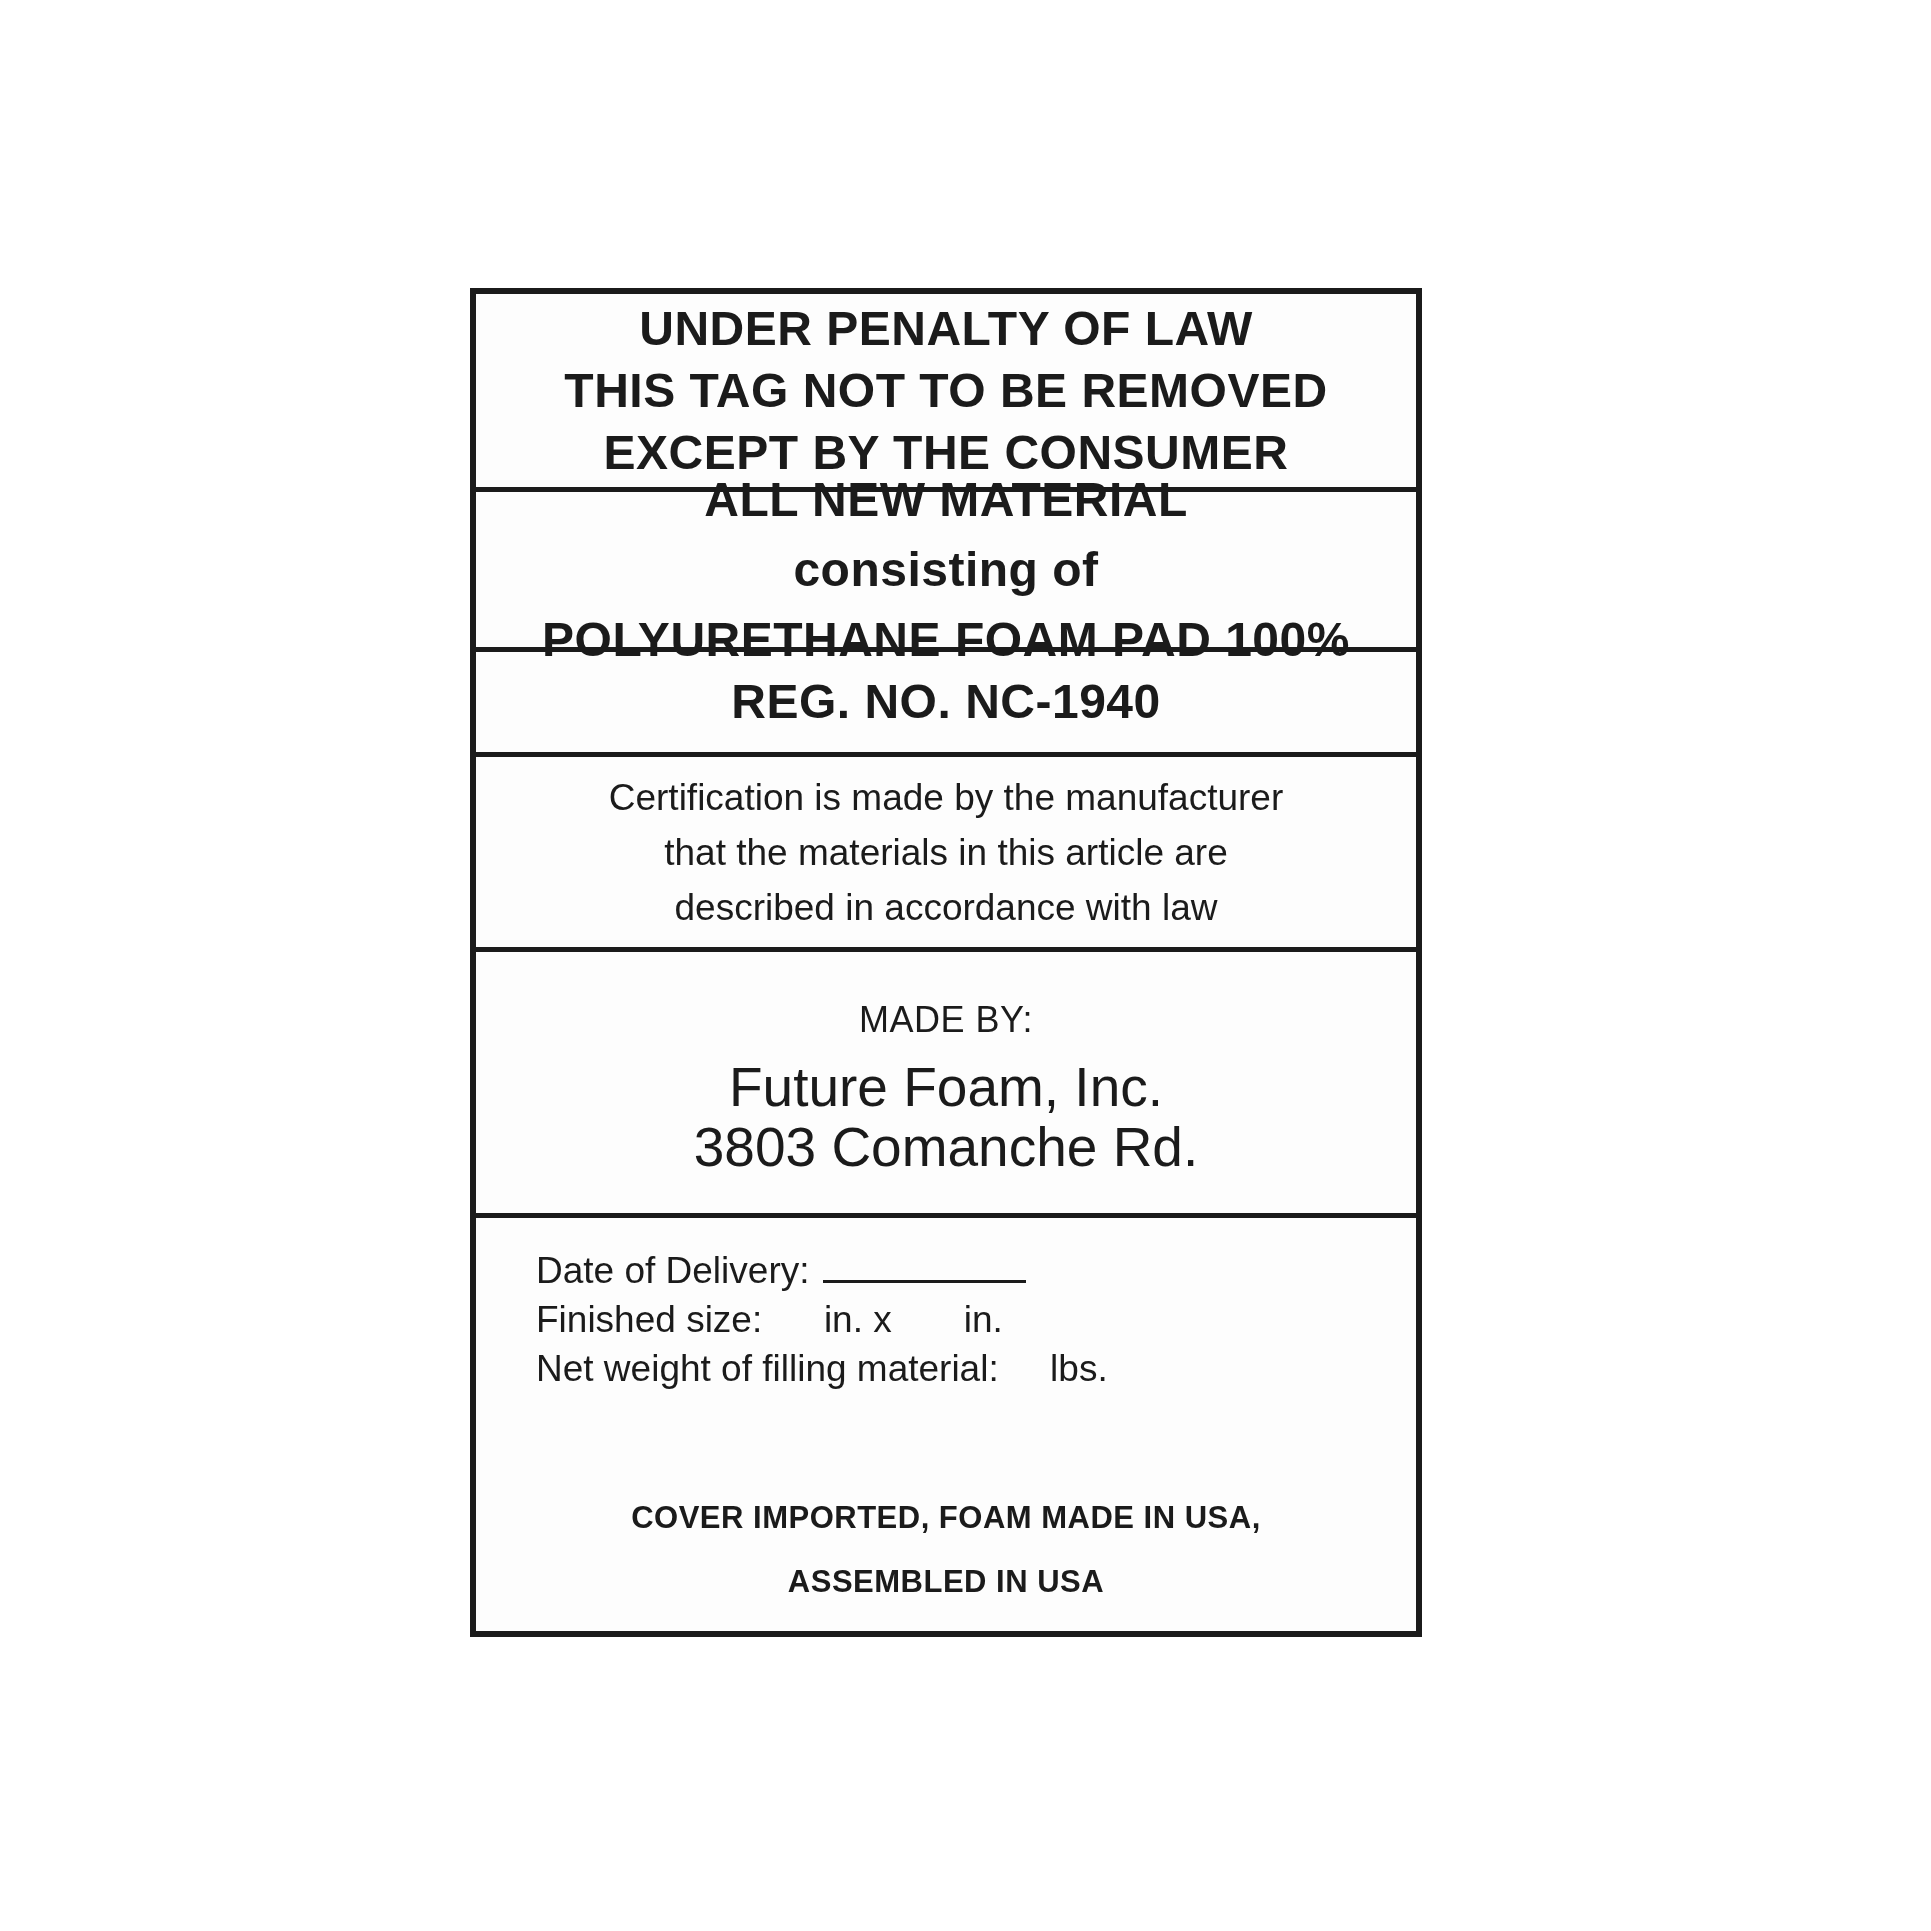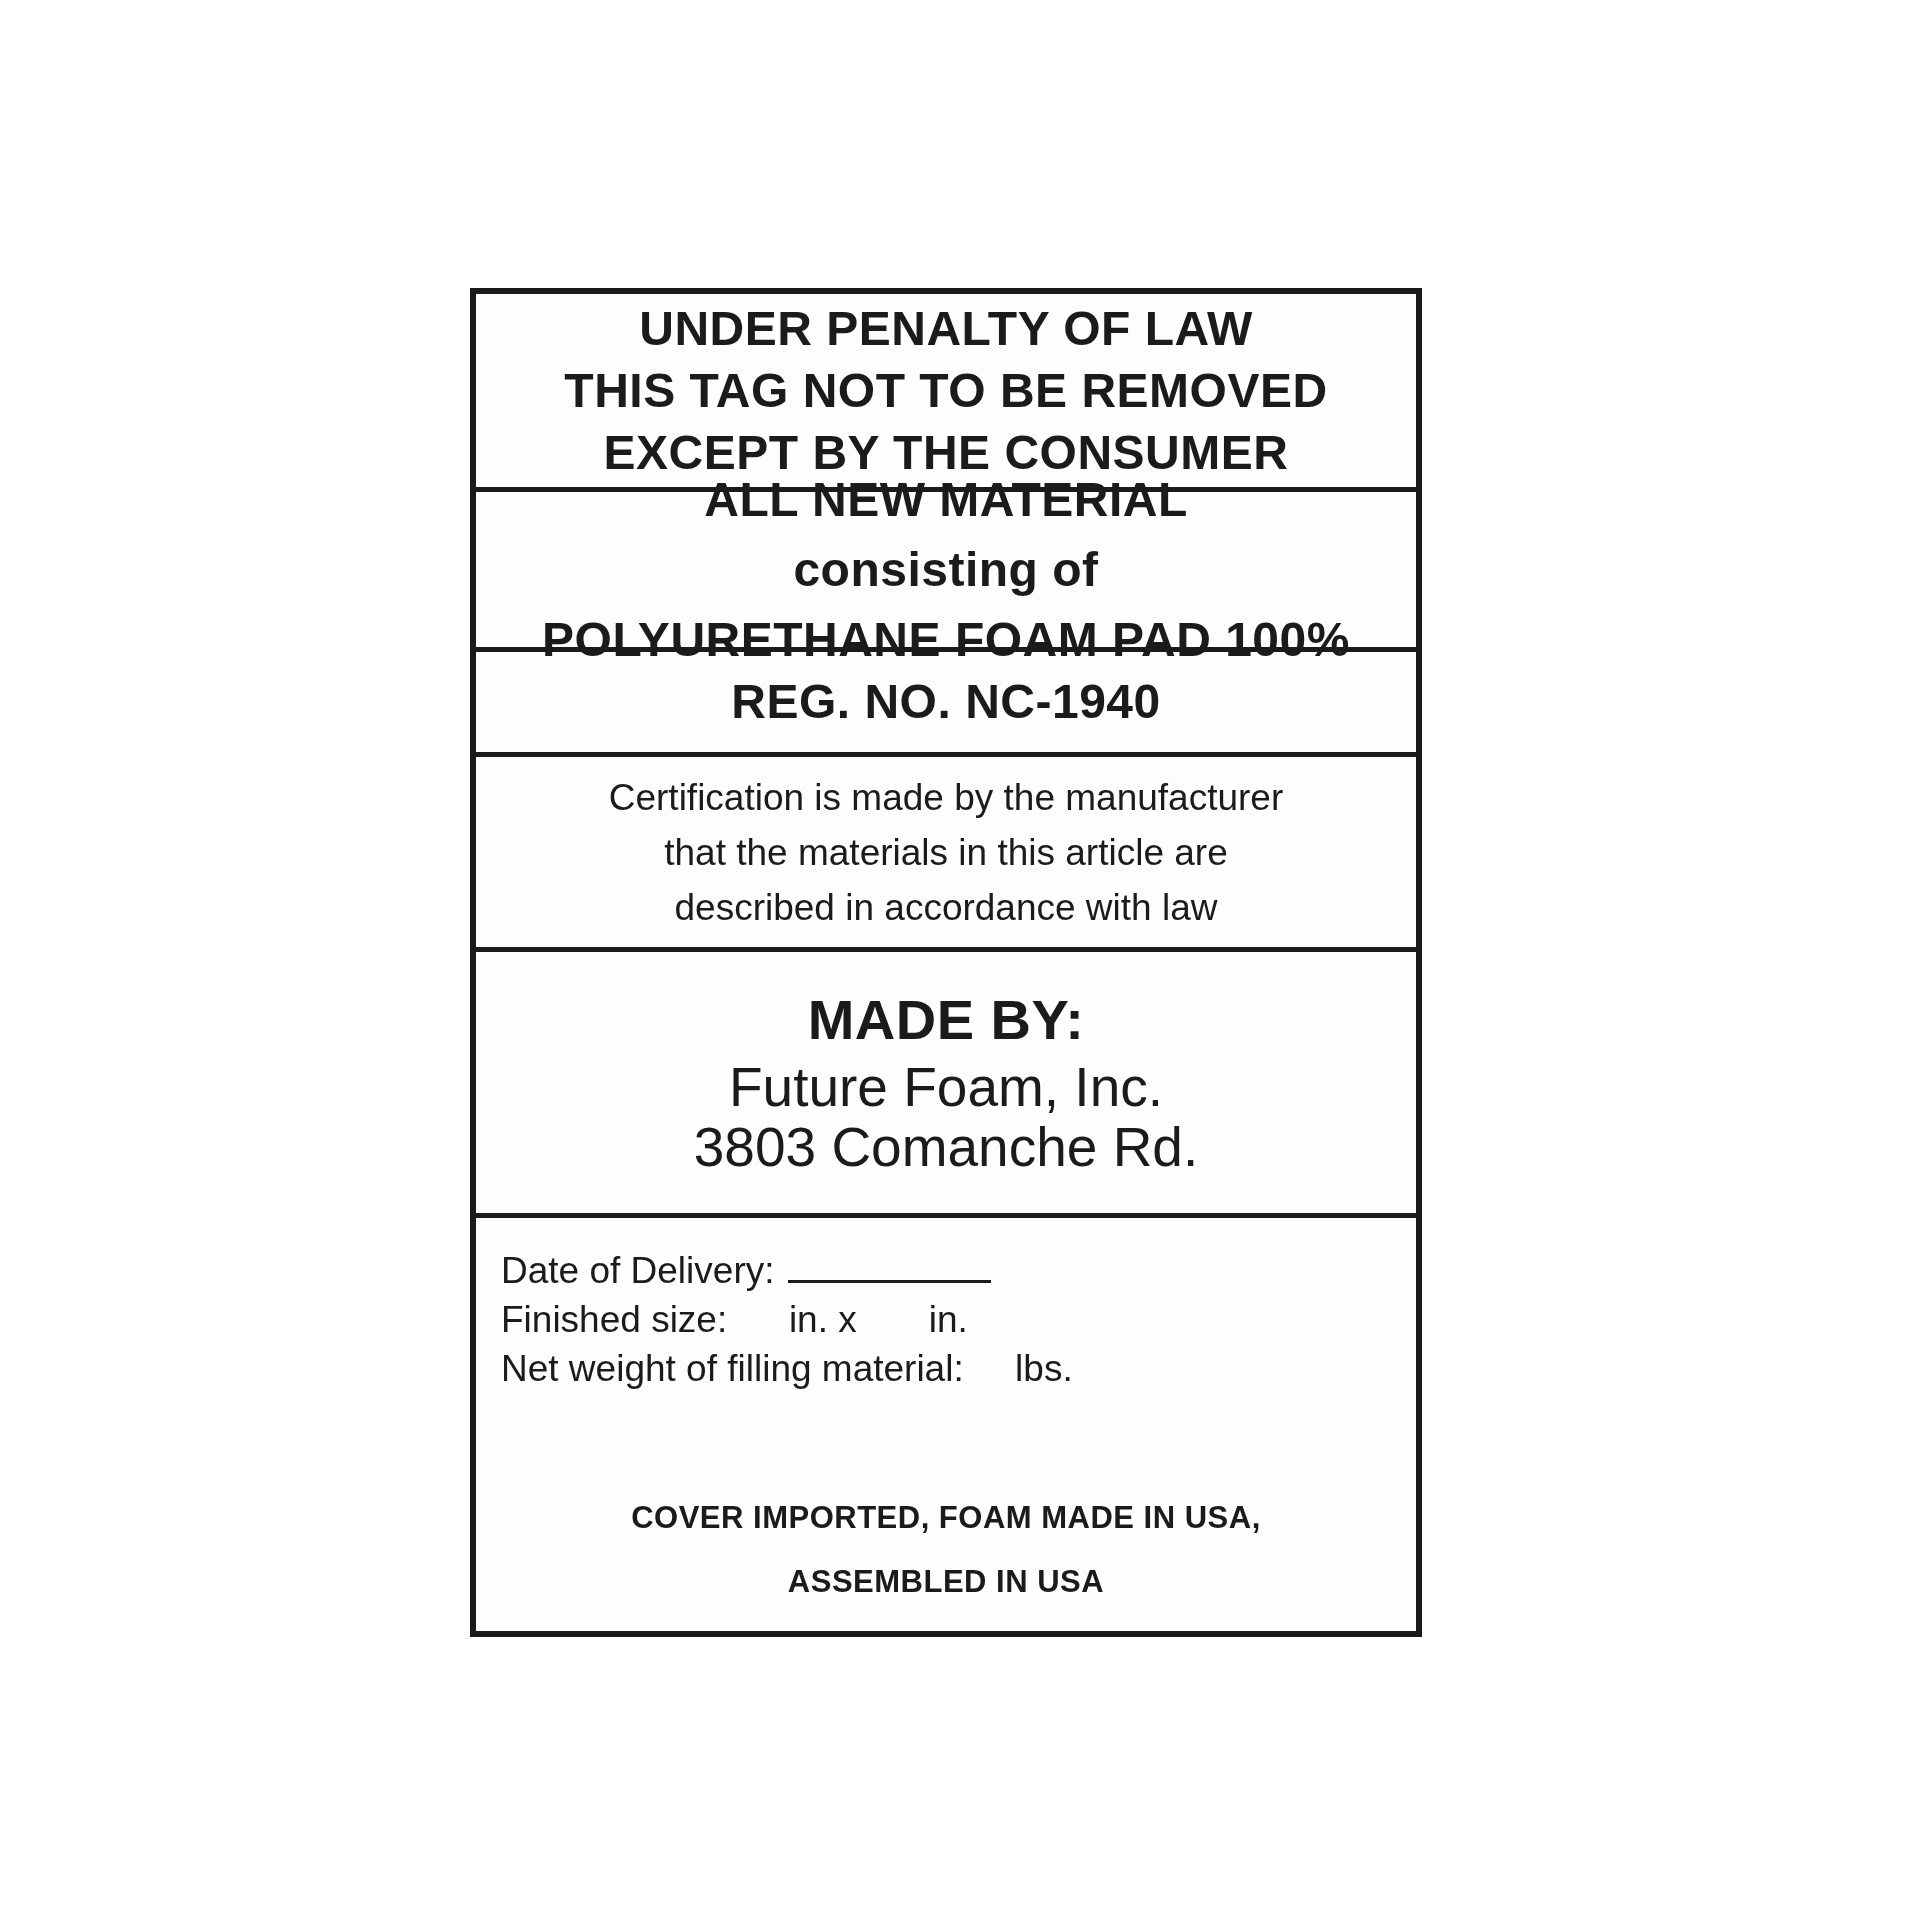--- a/index.html
+++ b/index.html
@@ -47,35 +47,35 @@
     letter-spacing: 0.5px;
     white-space: pre;
   }
   .sec-material .heading-line { line-height: 70px; }
   .cert-line {
     font-size: 37px;
     line-height: 55px;
     white-space: pre;
   }
   .madeby-heading {
-    font-weight: bold;
-    font-size: 56px;
+    font-weight: normal;
+    font-size: 36px;
     line-height: 64px;
     letter-spacing: 0.5px;
     margin-bottom: 5.8px;
   }
   .address-line {
     font-size: 55px;
     line-height: 60px;
     white-space: pre;
   }
   .form-line {
     font-size: 37px;
     line-height: 49px;
-    padding-left: 25px;
+    padding-left: 60px;
     white-space: pre;
   }
   .date-underline {
     display: inline-block;
     width: 203px;
     height: 37px;
     margin-left: 13.5px;
     border-bottom: 3.9px solid #1b1b1b;
     vertical-align: baseline;
   }

